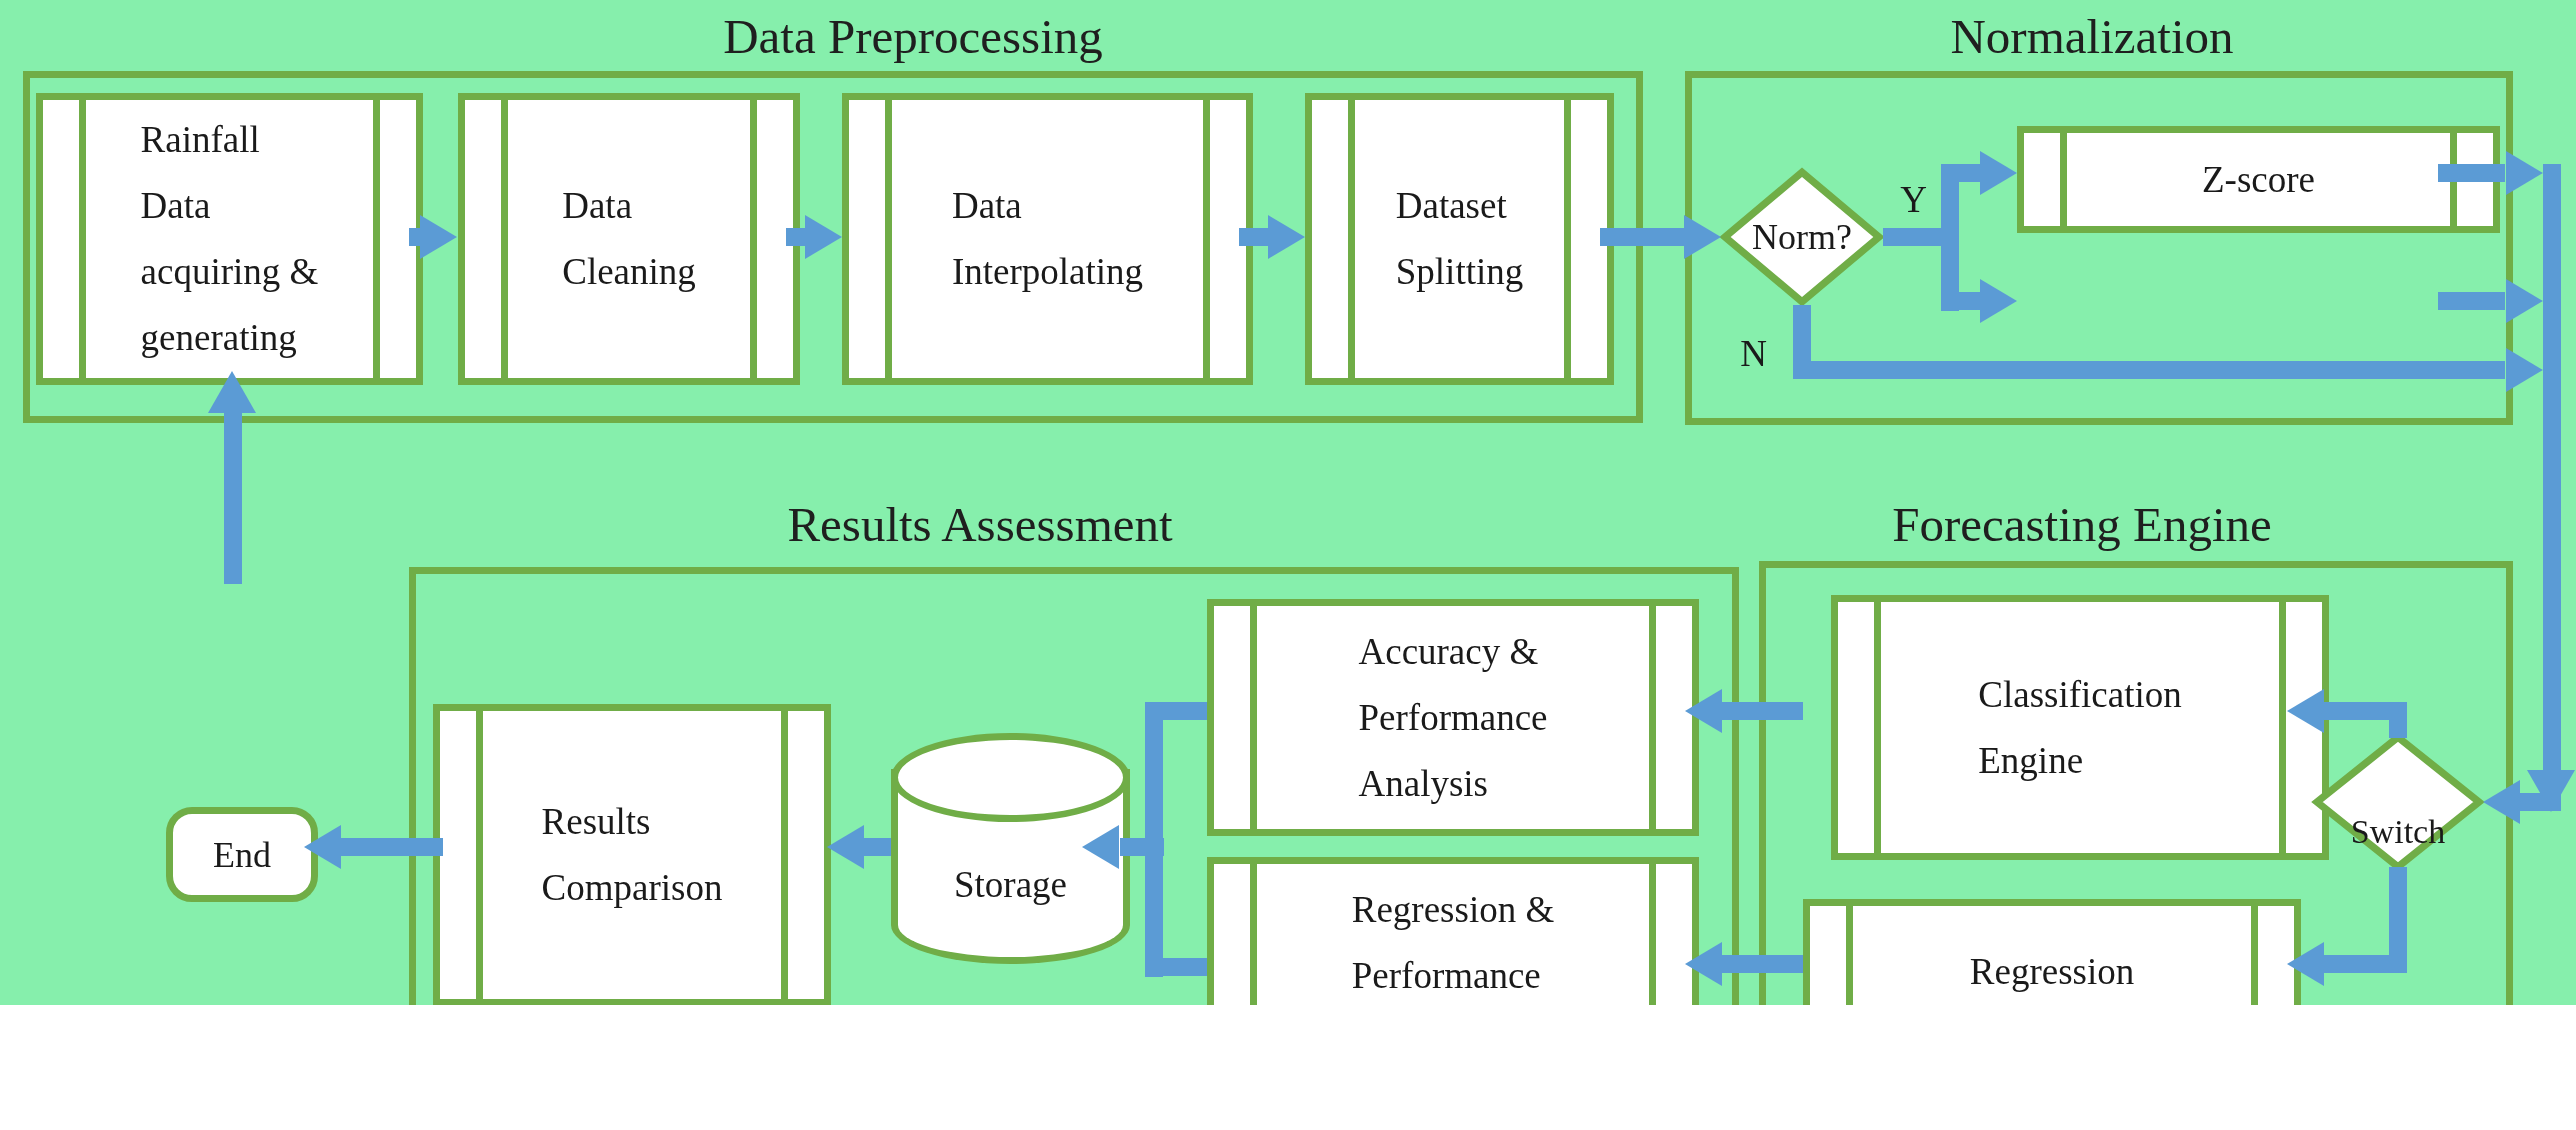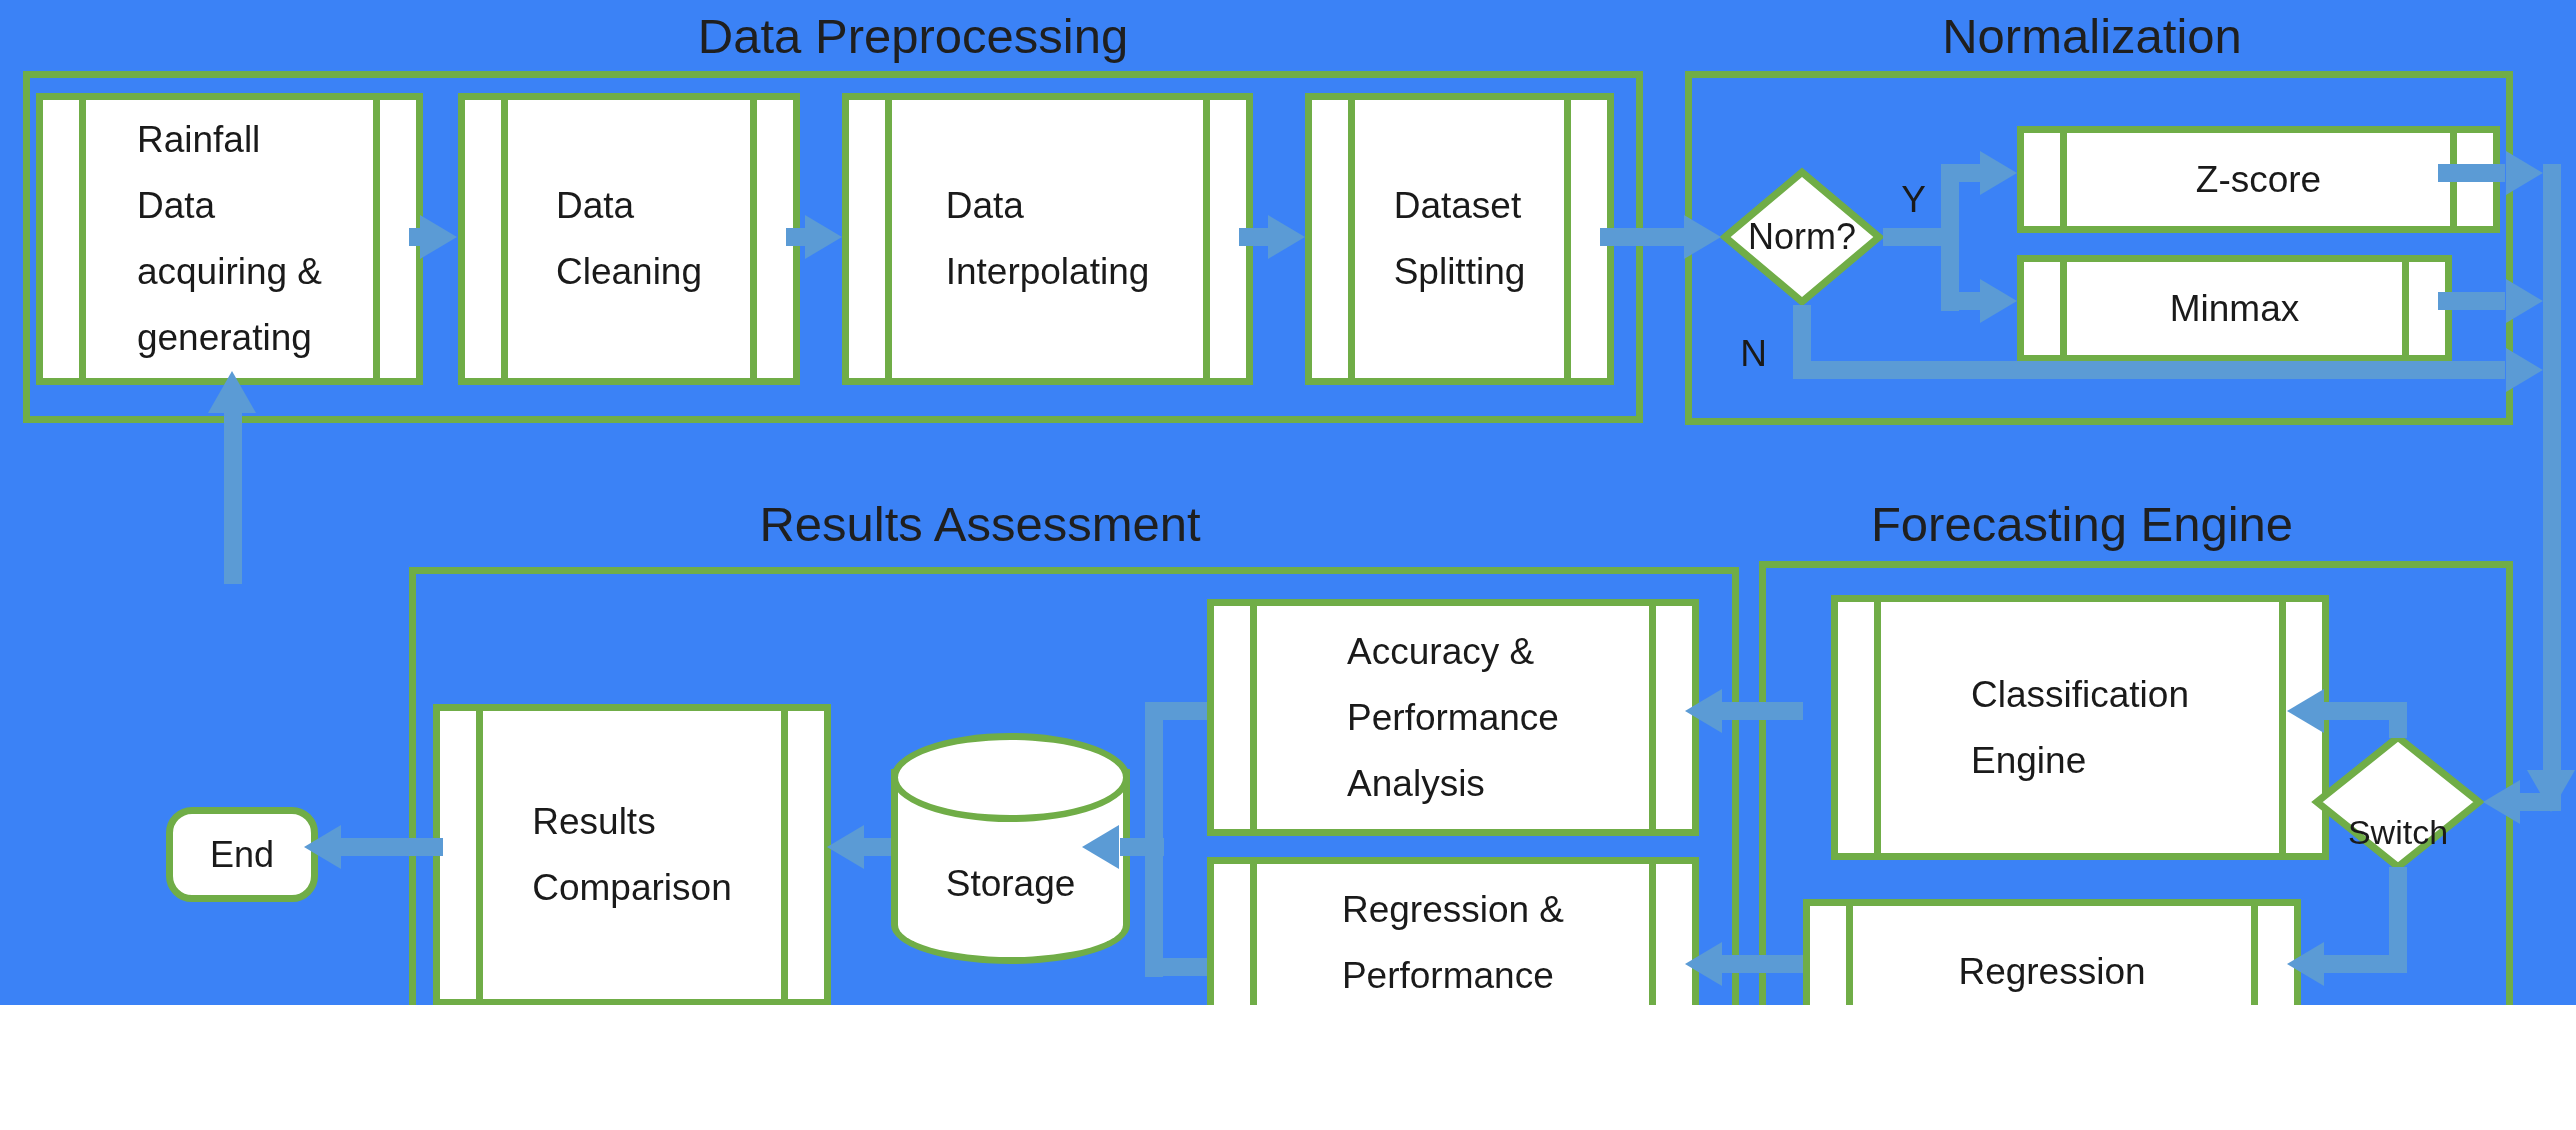--- a/index.html
+++ b/index.html
@@ -4,22 +4,22 @@
 <style>
   :root{
     --green:#70AD47;
     --blue:#5B9BD5;
     --text:#1a1a1a;
   }
   html,body{margin:0;padding:0;background:#ffffff;}
   .canvas{
     position:relative;
     width:2576px;height:1005px;
-    background:#3b82f6;
-    font-family:Liberation Sans, sans-serif;
+    background:#86efac;
+    font-family:Liberation Serif, serif;
     color:var(--text);
     overflow:hidden;
   }
   
   .cont{position:absolute;border:7.3px solid var(--green);background:transparent;z-index:1;}
   
   .title{
     position:absolute;z-index:6;
     font-size:49px;line-height:57px;font-weight:400;
     text-align:center;color:#1f1f1f;white-space:nowrap;
@@ -144,25 +144,20 @@
   <div class="hl" style="left:1959px;top:164px;width:21px;"></div>
   <div class="head head-r" style="left:1980px;top:151px;"></div>
   <div class="hl" style="left:1959px;top:292px;width:21px;"></div>
   <div class="head head-r" style="left:1980px;top:279px;"></div>
 
   <div class="pbox" style="left:2017px;top:126px;width:421px;height:93px;padding-left:48px;">
     <span class="bar bl"></span>
     <span class="bar br"></span>
     <div class="lbl">Z-score</div>
   </div>
-  <div class="pbox" style="left:2017px;top:255px;width:421px;height:93px;">
-    <span class="bar bl"></span>
-    <span class="bar br"></span>
-    <div class="lbl">Minmax</div>
-  </div>
 
   <div class="hl" style="left:2438px;top:164px;width:67px;"></div>
   <div class="head head-r" style="left:2506px;top:151px;"></div>
   <div class="hl" style="left:2438px;top:292px;width:67px;"></div>
   <div class="head head-r" style="left:2506px;top:279px;"></div>
 
   <div class="vl" style="left:1793px;top:305px;height:74px;"></div>
   <div class="hl" style="left:1793px;top:361px;width:712px;"></div>
   <div class="head head-r" style="left:2506px;top:348px;"></div>
 

